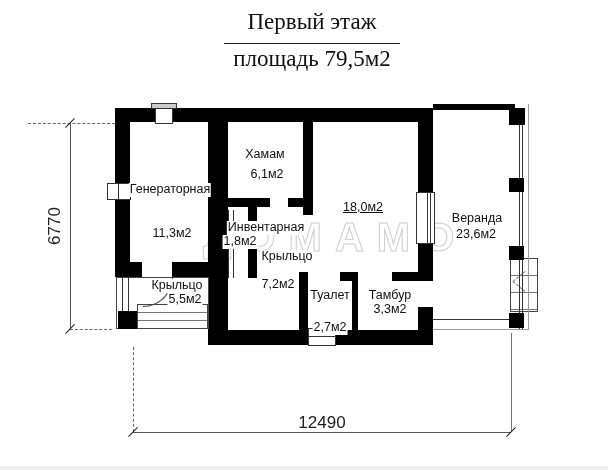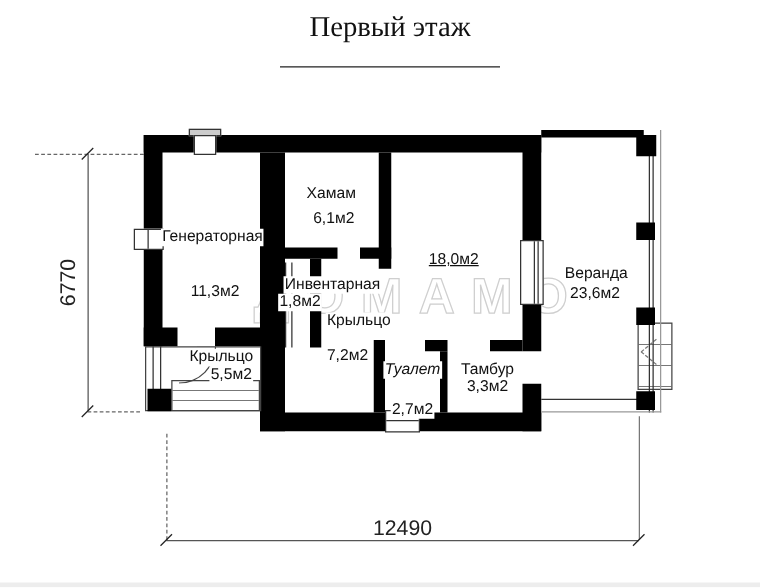--- a/index.html
+++ b/index.html
@@ -13,41 +13,42 @@
   .post{position:absolute;background:#000;z-index:4;}
   .lbl{position:absolute;z-index:6;white-space:nowrap;font-size:12.5px;
        background:#fff;padding:0 1px;transform:translateX(-50%);line-height:1.1;}
   .dim{position:absolute;background:#555;z-index:1;}
   .dimext{position:absolute;z-index:1;}
   .tick{position:absolute;width:13px;height:1px;background:#222;z-index:2;
         transform:translate(-50%,-50%) rotate(-45deg);}
   .dimtxt{position:absolute;font-size:17px;color:#222;z-index:2;white-space:nowrap;}
   .title-wrap{position:absolute;left:224px;top:9px;width:176px;text-align:center;z-index:5;
         font-family:"Liberation Serif",serif;color:#111;}
-  .title-l1{font-size:23px;border-bottom:1px solid #222;padding-bottom:18px;}
+  .title-l1{font-size:23px;border-bottom:1px solid #222;padding-bottom:8px;}
   .title-l2{font-size:23px;padding-top:2px;}
   .wm{position:absolute;left:203px;top:215px;z-index:1;font-size:40px;font-weight:bold;
       letter-spacing:13px;color:rgba(0,0,0,0);-webkit-text-stroke:1px #cfcfcf;white-space:nowrap;}
   .logo{position:absolute;left:449px;top:437px;z-index:5;font-size:21px;font-weight:bold;
       letter-spacing:7px;color:rgba(0,0,0,0);-webkit-text-stroke:1px #9a9a9a;white-space:nowrap;}
   .stairs{position:absolute;background:#fff;border:1px solid #444;box-sizing:border-box;z-index:2;}
   .arc{position:absolute;left:143px;top:277px;width:30px;height:30px;box-sizing:border-box;
        border-right:1.5px solid #444;border-bottom:1.5px solid #444;
        border-radius:0 0 100% 0;z-index:3;}
   .outline{position:absolute;border:1px solid #444;box-sizing:border-box;z-index:2;}
   .dash{border-top:1px dashed #666;height:0;}
   .dashv{border-left:1px dashed #666;width:0;}
 </style>
 </head>
 <body>
 
 <div id="plan">
 
   <div class="title-wrap">
     <div class="title-l1">Первый этаж</div>
+    <div class="title-l2">площадь 79,5м2</div>
   </div>
 
   <div class="wm">ДОМАМО</div>
 
   <div class="w" style="left:115px;top:108px;width:318px;height:14px;"></div>
   <div class="w" style="left:115px;top:108px;width:15px;height:75px;"></div>
   <div class="w" style="left:115px;top:200px;width:15px;height:77px;"></div>
   <div class="w" style="left:115px;top:262px;width:27px;height:15px;"></div>
   <div class="w" style="left:172px;top:262px;width:38px;height:15px;"></div>
   <div class="w" style="left:208px;top:122px;width:20px;height:223px;"></div>
@@ -103,21 +104,21 @@
   <div class="lbl" style="left:267px;top:168px;">6,1м2</div>
   <div class="lbl" style="left:363px;top:201px;text-decoration:underline;">18,0м2</div>
   <div class="lbl" style="left:477px;top:212px;">Веранда</div>
   <div class="lbl" style="left:476px;top:228px;">23,6м2</div>
   <div class="lbl" style="left:266px;top:221px;">Инвентарная</div>
   <div class="lbl" style="left:240px;top:235px;">1,8м2</div>
   <div class="lbl" style="left:287px;top:250px;">Крыльцо</div>
   <div class="lbl" style="left:278px;top:278px;">7,2м2</div>
   <div class="lbl" style="left:177px;top:279px;">Крыльцо</div>
   <div class="lbl" style="left:185px;top:293px;">5,5м2</div>
-  <div class="lbl" style="left:330px;top:289px;font-style:italic;">Туалет</div>
+  <div class="lbl" style="left:330px;top:289px;">Туалет</div>
   <div class="lbl" style="left:330px;top:321px;">2,7м2</div>
   <div class="lbl" style="left:390px;top:289px;">Тамбур</div>
   <div class="lbl" style="left:390px;top:303px;">3,3м2</div>
 
   <div class="dim" style="left:70px;top:123px;width:1px;height:206px;"></div>
   <div class="tick" style="left:70px;top:123px;"></div>
   <div class="tick" style="left:70px;top:329px;"></div>
   <div class="dimext dash" style="left:28px;top:123px;width:87px;"></div>
   <div class="dimext dash" style="left:70px;top:329px;width:42px;"></div>
   <div class="dimtxt" style="left:55px;top:226px;transform:translate(-50%,-50%) rotate(-90deg);">6770</div>

